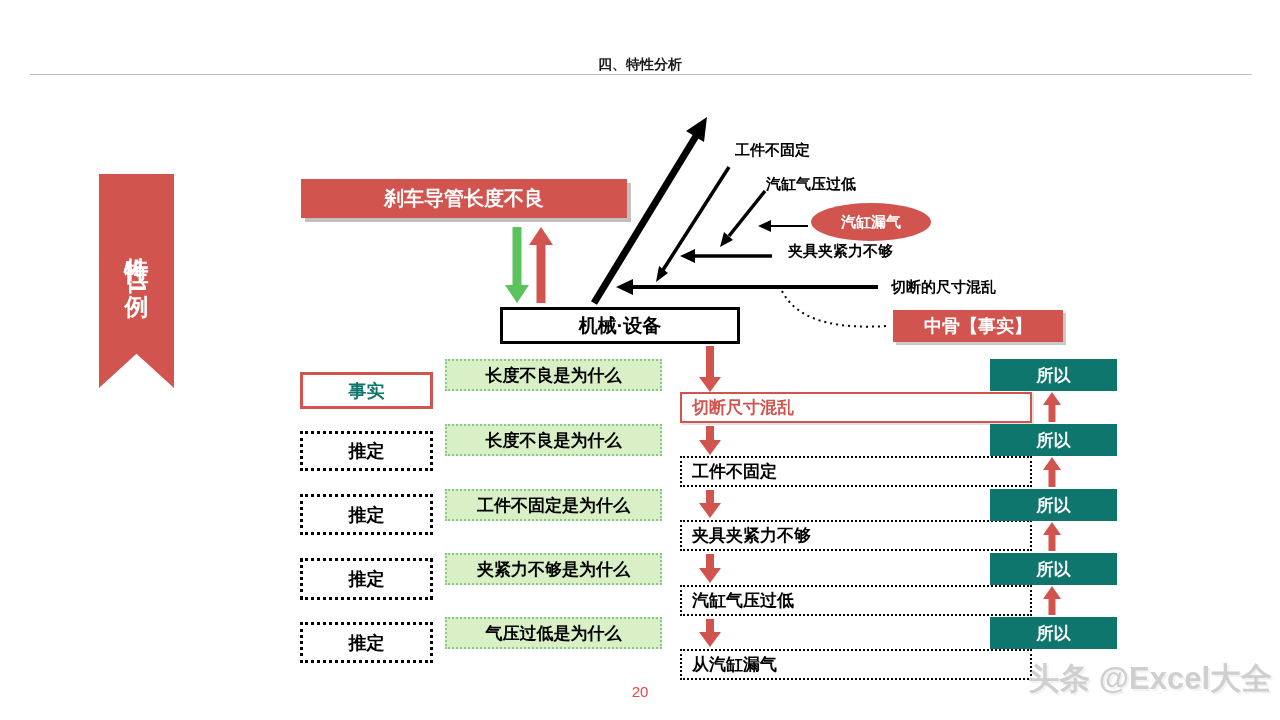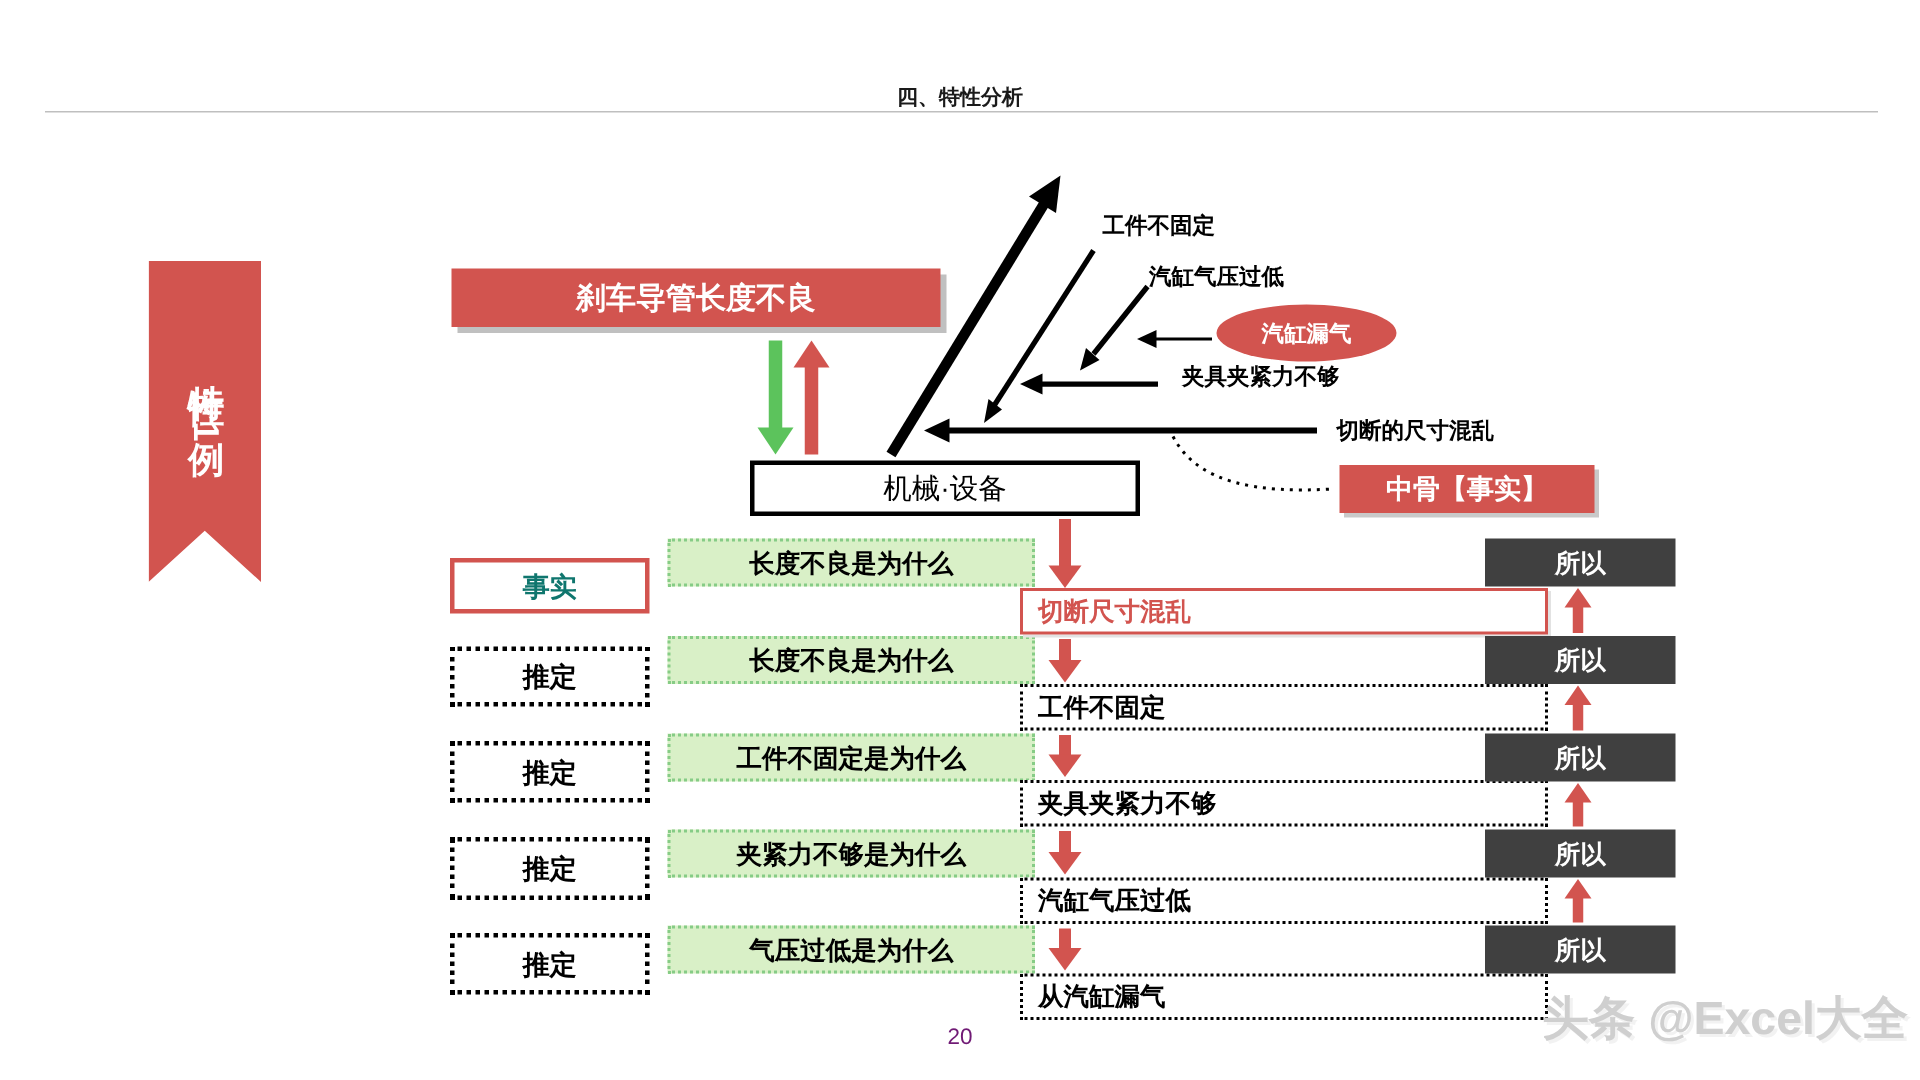--- a/index.html
+++ b/index.html
@@ -13,43 +13,43 @@
                padding:0 14px;font-size:14px;font-weight:600;color:#1a1a1a;white-space:nowrap;}
 
   .ribbon{left:99px;top:174px;width:75px;height:214px;background:#D2544F;
           clip-path:polygon(0 0,100% 0,100% 100%,50% 84%,0 100%);}
   .ribbon-text{width:100%;height:88%;writing-mode:vertical-rl;text-orientation:mixed;
                color:#fff;font-weight:bold;font-size:24px;letter-spacing:5px;
                display:flex;align-items:center;justify-content:center;}
 
   .problem-box{left:301px;top:179px;width:326px;height:39px;background:#D2544F;
                box-shadow:4px 4px 0 #c0c0c0;color:#fff;font-size:20px;font-weight:bold;}
-  .category-box{left:500px;top:307px;width:260px;height:37px;border:3px solid #000;
-                background:#fff;font-size:19px;font-weight:normal;}
+  .category-box{left:500px;top:307px;width:240px;height:37px;border:3px solid #000;
+                background:#fff;font-size:19px;font-weight:bold;}
   .callout-box{left:893px;top:310px;width:170px;height:32px;background:#D2544F;
                box-shadow:3px 3px 0 #c9c9c9;color:#fff;font-size:18px;font-weight:bold;}
   .bone-label{font-size:15px;font-weight:bold;white-space:nowrap;}
   .ellipse{left:811px;top:203px;width:120px;height:38px;border-radius:50%;
            background:#D2544F;color:#fff;font-size:15px;font-weight:bold;}
 
   .tag-box{left:300px;width:133px;font-size:18px;font-weight:bold;background:#fff;}
   .tag-fact{border:3px solid #D2544F;color:#0f766e;}
   .tag-assume{border:3px dotted #000;color:#000;}
 
-  .why-box{left:445px;width:245px;height:32px;background:#D9F0C7;
+  .why-box{left:445px;width:217px;height:32px;background:#D9F0C7;
            border:2px dotted #86CC86;font-size:17px;font-weight:bold;}
 
   .flow-step{left:668px;width:352px;height:31px;background:#fff;border:2px dotted #000;
              font-size:17px;font-weight:bold;display:flex;align-items:center;padding-left:10px;margin-left:12px;}
   .flow-fact{border:2px solid #D2544F;color:#D2544F;box-shadow:2px 2px 0 #e2e2e2;}
 
-  .so-box{left:990px;width:127px;height:32px;background:#404040;color:#fff;
+  .so-box{left:990px;width:127px;height:32px;background:#0f766e;color:#fff;
           font-size:17px;font-weight:bold;}
 
-  .page-num{left:50%;transform:translateX(-50%);top:683px;font-size:15px;color:#701a75;}
+  .page-num{left:50%;transform:translateX(-50%);top:683px;font-size:15px;color:#ef4444;}
   .watermark{right:8px;top:658px;font-size:31px;font-weight:bold;color:#cfcfcf;
              text-shadow:2px 2px 0 #f2f2f2;white-space:nowrap;}
   svg.overlay{position:absolute;left:0;top:0;pointer-events:none;}
 </style>
 </head>
 <body>
 
 <div class="slide">
 
   <div class="abs title-rule"></div>

